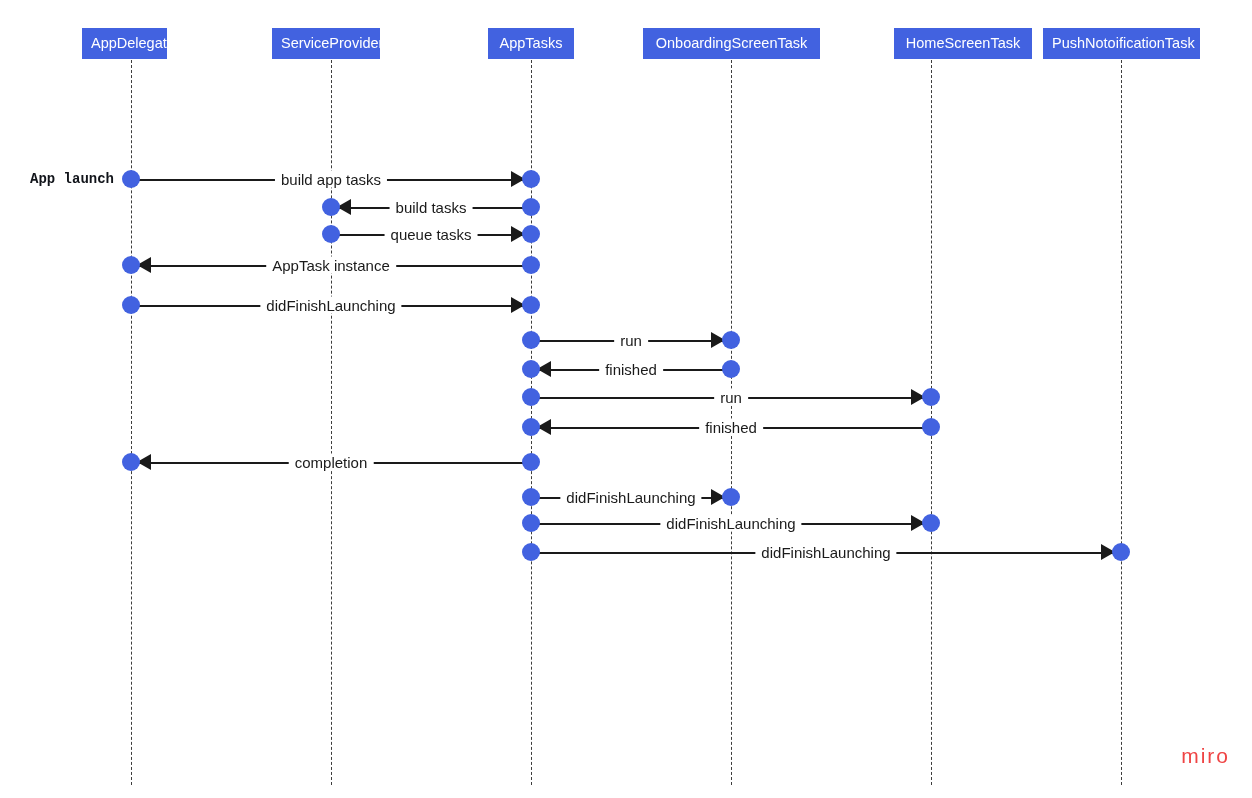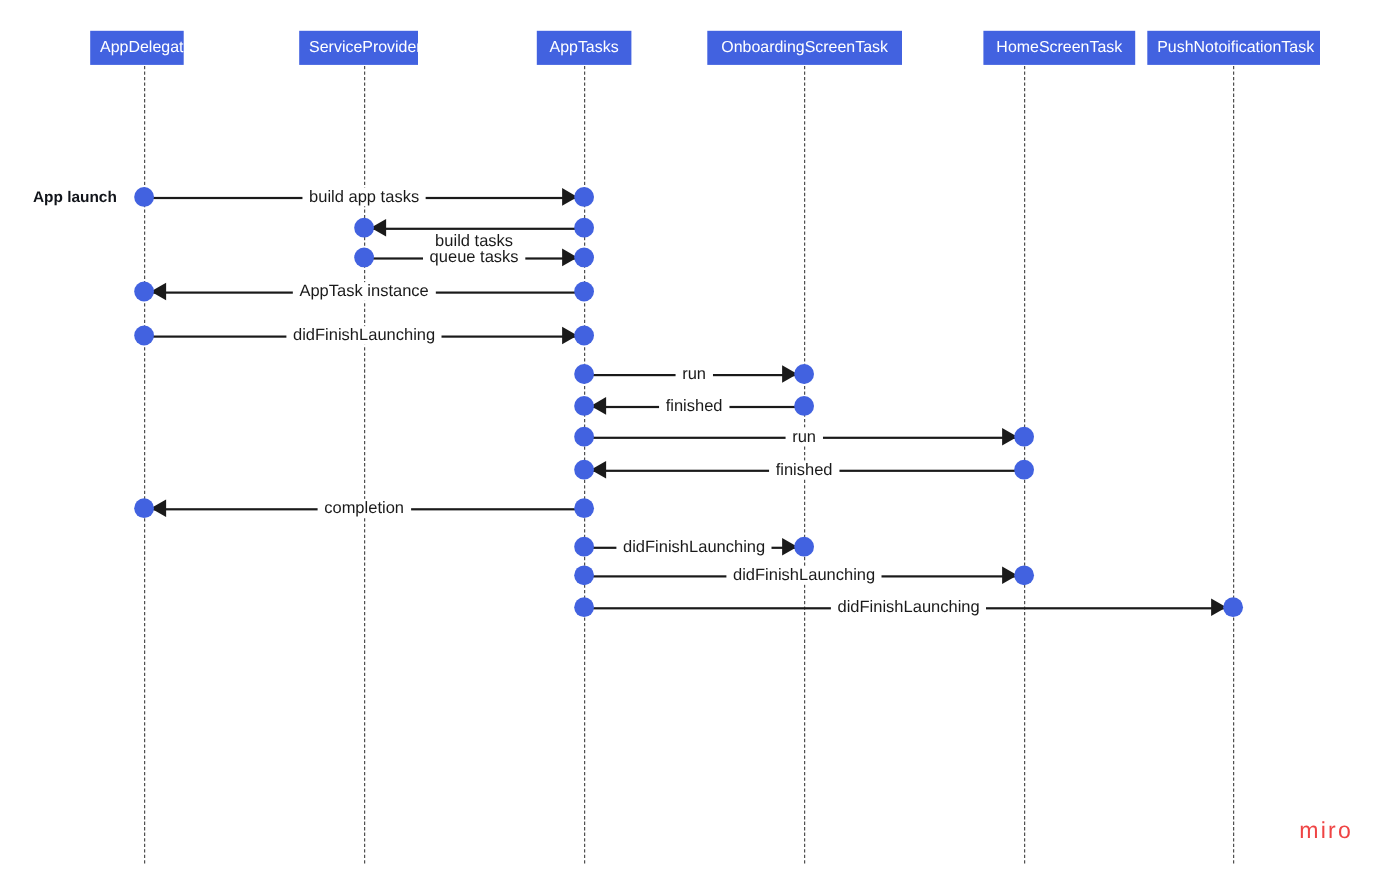--- a/index.html
+++ b/index.html
@@ -117,21 +117,21 @@
       <div class="lifeline" style="left: 1121px;"></div>
     </div>
   <div id="messages-layer">
       <div class="msg-line" style="left: 131px; width: 400px; top: 179px;"></div>
       <div class="arrow-head right" style="top: 179px; left: 511px;"></div>
       <div class="msg-label" style="left: 331px; top: 179px;">build app tasks</div>
       <div class="node-dot" style="left: 131px; top: 179px;"></div>
       <div class="node-dot" style="left: 531px; top: 179px;"></div>
       <div class="msg-line" style="left: 331px; width: 200px; top: 207px;"></div>
       <div class="arrow-head left" style="top: 207px; left: 337px;"></div>
-      <div class="msg-label" style="left: 431px; top: 207px; margin-top: 12px;">build tasks</div>
+      <div class="msg-label" style="left: 431px; top: 207px;">build tasks</div>
       <div class="node-dot" style="left: 531px; top: 207px;"></div>
       <div class="node-dot" style="left: 331px; top: 207px;"></div>
       <div class="msg-line" style="left: 331px; width: 200px; top: 234px;"></div>
       <div class="arrow-head right" style="top: 234px; left: 511px;"></div>
       <div class="msg-label" style="left: 431px; top: 234px;">queue tasks</div>
       <div class="node-dot" style="left: 331px; top: 234px;"></div>
       <div class="node-dot" style="left: 531px; top: 234px;"></div>
       <div class="msg-line" style="left: 131px; width: 400px; top: 265px;"></div>
       <div class="arrow-head left" style="top: 265px; left: 137px;"></div>
       <div class="msg-label" style="left: 331px; top: 265px;">AppTask instance</div>
@@ -185,16 +185,16 @@
     </div>
   <div id="participants-layer">
       <div class="participant-box" style="left: 82px; width: 85px;">AppDelegate</div>
       <div class="participant-box" style="left: 272px; width: 108px;">ServiceProvider</div>
       <div class="participant-box" style="left: 488px; width: 86px;">AppTasks</div>
       <div class="participant-box" style="left: 643px; width: 177px;">OnboardingScreenTask</div>
       <div class="participant-box" style="left: 862px; width: 138px; margin-left: 32px;">HomeScreenTask</div>
       <div class="participant-box" style="left: 1043px; width: 157px;">PushNotoificationTask</div>
     </div>
   <div id="annotations-layer">
-      <div class="side-note" style="left: 30px; top: 179px;">App launch</div>
+      <div class="side-note" style="left: 30px; top: 179px; font-family: Liberation Mono, monospace;">App launch</div>
     </div>
   <div class="watermark">miro</div>
 </div>
 
 </body></html>

